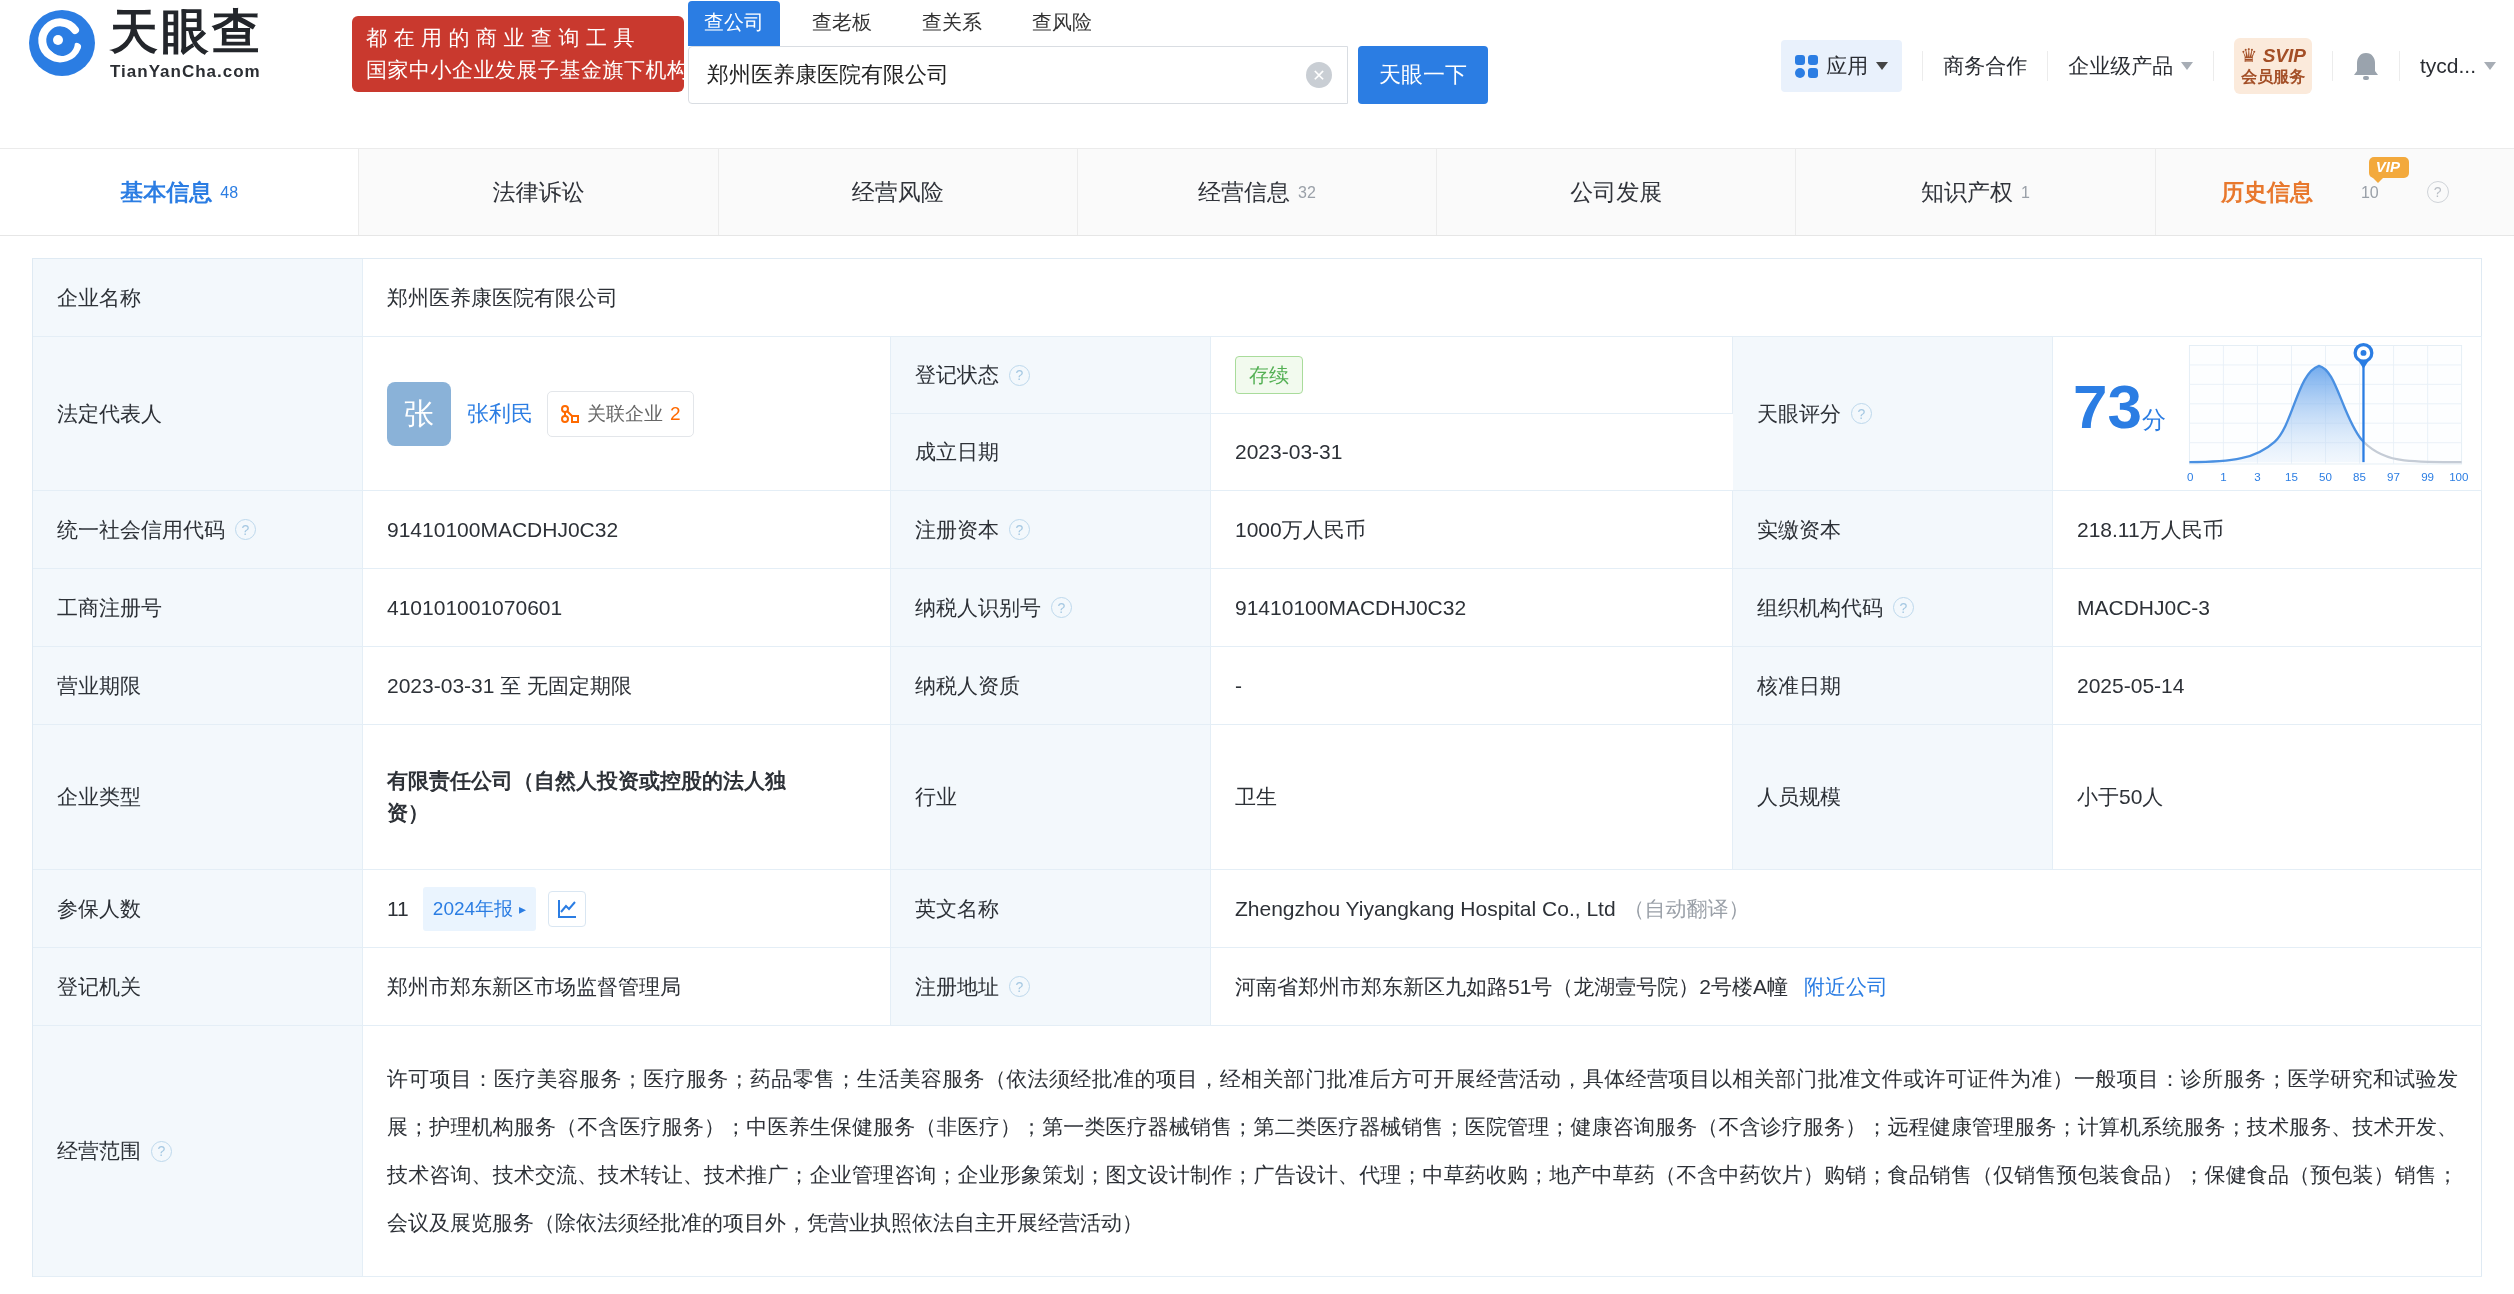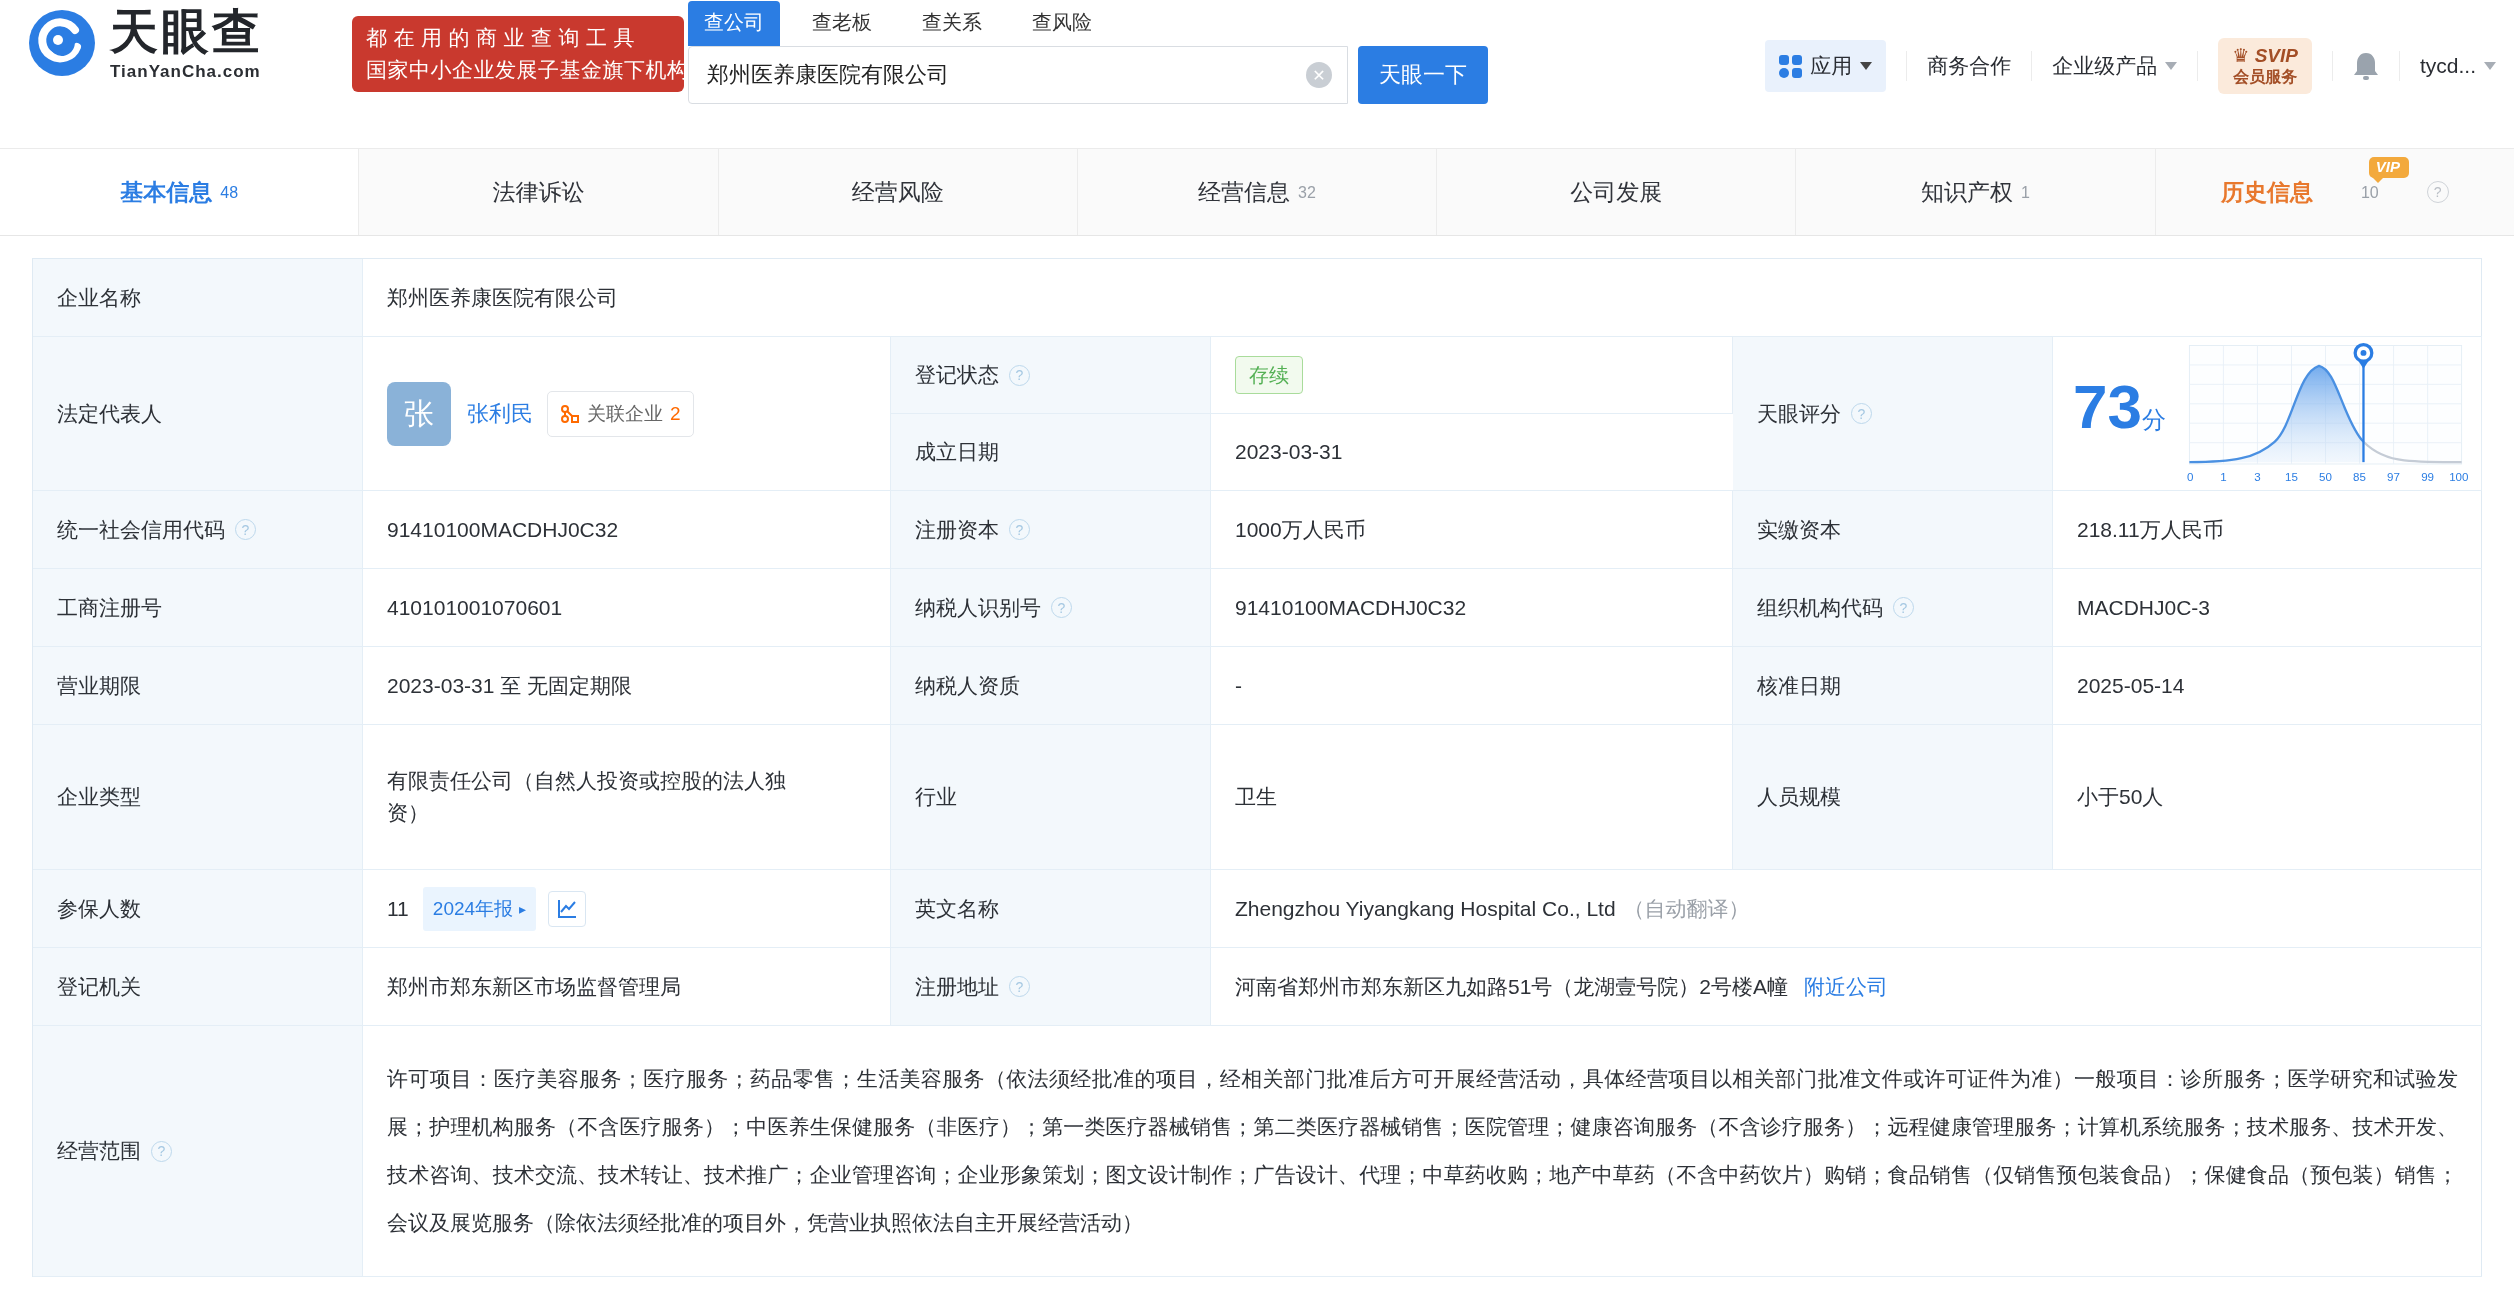--- a/index.html
+++ b/index.html
@@ -34,21 +34,21 @@
   .nav-apps { display:flex; align-items:center; gap:8px; background:#e9f1fc; border-radius:4px;
     padding:12px 14px; font-size:21px; color:#2a2d33; cursor:pointer;}
   .grid-ic { display:grid; grid-template-columns:10px 10px; grid-template-rows:10px 10px; gap:3px;}
   .grid-ic i { background:#2b7de3; border-radius:3px; display:block;}
   .grid-ic i.round { border-radius:50%; }
   .caret { width:0; height:0; border-left:6px solid transparent; border-right:6px solid transparent;
     border-top:8px solid #444; display:inline-block; }
   .caret.gray { border-top-color:#a7adb5; }
   .nav-sep { width:1px; height:30px; background:#ececec; }
   .nav-link { font-size:21px; color:#2a2d33; cursor:pointer; display:flex; align-items:center; gap:8px;}
-  .svip { background:#fbeadb; border-radius:6px; padding:7px 14px; text-align:center; cursor:pointer;}
+  .svip { background:#fbeadb; border-radius:6px; padding:7px 6px; text-align:center; cursor:pointer;}
   .svip-l1 { font-size:19px; font-weight:bold; font-style:italic; color:#a34e26; line-height:22px;}
   .svip-l2 { font-size:16px; font-weight:bold; color:#a34e26; line-height:20px;}
   .bell { width:26px; height:30px; cursor:pointer;}
   .user { font-size:21px; color:#2a2d33; display:flex; align-items:center; gap:8px; cursor:pointer;}
 
   
   .tabbar { margin-top:28px; height:88px; display:flex; background:#fafafa;
     border-top:1px solid #ebebeb; border-bottom:1px solid #e6e6e6;}
   .tab { flex:1; display:flex; align-items:center; justify-content:center; gap:8px;
     border-right:1px solid #ececec; font-size:23px; color:#30333a; cursor:pointer; position:relative;}
@@ -71,21 +71,21 @@
   .cell { border-right:1px solid #e4eef6; border-bottom:1px solid #e4eef6; display:flex;
     align-items:center; padding:0 24px; font-size:21px; color:#2d3137; line-height:32px;}
   .cell:last-child { border-right:none; }
   .lab { background:#f3f8fc; gap:10px; }
   .h78 { min-height:78px; } .h145 { min-height:145px; } .h251 { min-height:251px; }
   .span5 { grid-column: span 5; } .span3 { grid-column: span 3; }
   .qicon { width:21px; height:21px; min-width:21px; border:1px solid #bdd8ec; border-radius:50%;
     color:#a5c8e2; font-size:14px; display:inline-flex; align-items:center; justify-content:center; cursor:pointer;}
   .link { color:#2b7de3; cursor:pointer; }
   .gray-note { color:#9aa0a8; }
-  .pr-lg { padding-right:87px; }
+  .pr-lg { padding-right:87px;font-weight:bold; }
 
   
   .row2 { grid-template-rows:77px 77px; }
   .rspan { grid-row:1 / 3; }
   .avatar { width:64px; height:64px; border-radius:8px; background:#8ab2d8; color:#fff; font-size:30px;
     display:flex; align-items:center; justify-content:center; margin-right:16px; cursor:pointer;}
   .rep-name { font-size:22px; margin-right:14px; }
   .rel-badge { display:inline-flex; align-items:center; gap:7px; border:1px solid #e3e6ea; border-radius:5px;
     padding:6px 12px; font-size:19px; color:#666; cursor:pointer; background:#fff;}
   .rel-badge .num { color:#ff6a00; }

